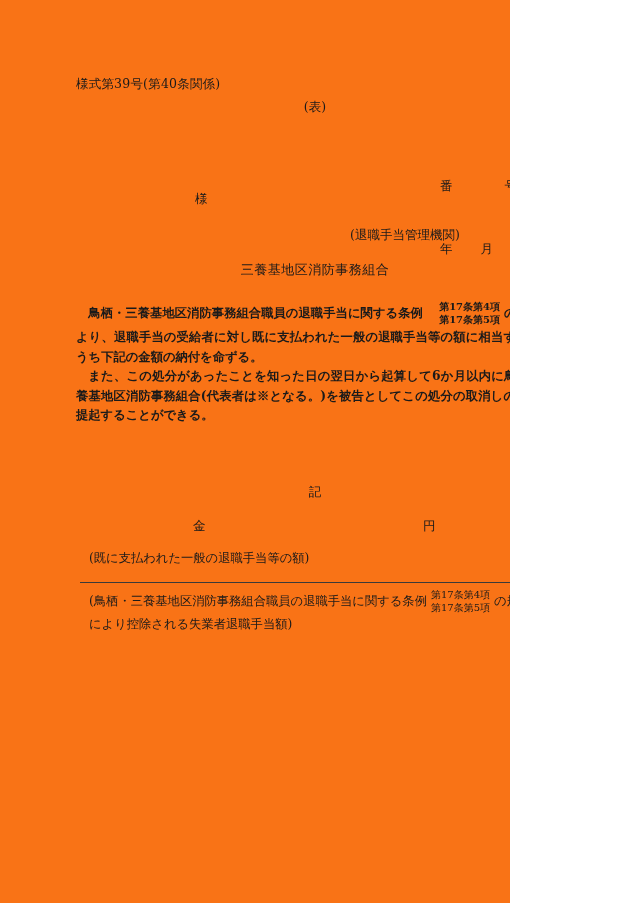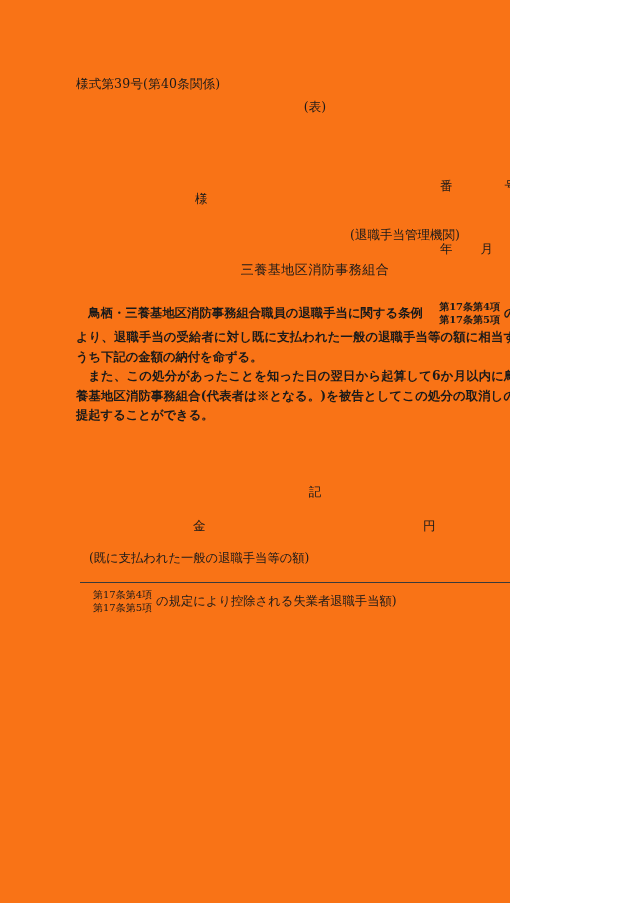--- a/index.html
+++ b/index.html
@@ -216,19 +216,19 @@
   </div>
 
   <div class="amt-table">
 
     <div class="amt-row amt-row-1">
       <div class="amt-text">(既に支払われた一般の退職手当等の額)</div>
       <span class="amt-unit">円</span>
     </div>
 
     <div class="amt-row amt-row-2">
-      <div class="amt-text"><span class="stacked"><span>第17条第4項</span><span>第17条第5項</span></span><span>の規定により控除される失業者退職手当額)</span></div>
+      <div class="amt-text"><span>(鳥栖・三養基地区消防事務組合職員の退職手当に関する条例</span><span class="stacked"><span>第17条第4項</span><span>第17条第5項</span></span><span>の規定により控除される失業者退職手当額)</span></div>
       <span class="amt-unit">円</span>
     </div>
 
   </div>
 
 </div>
 
 </body></html>

